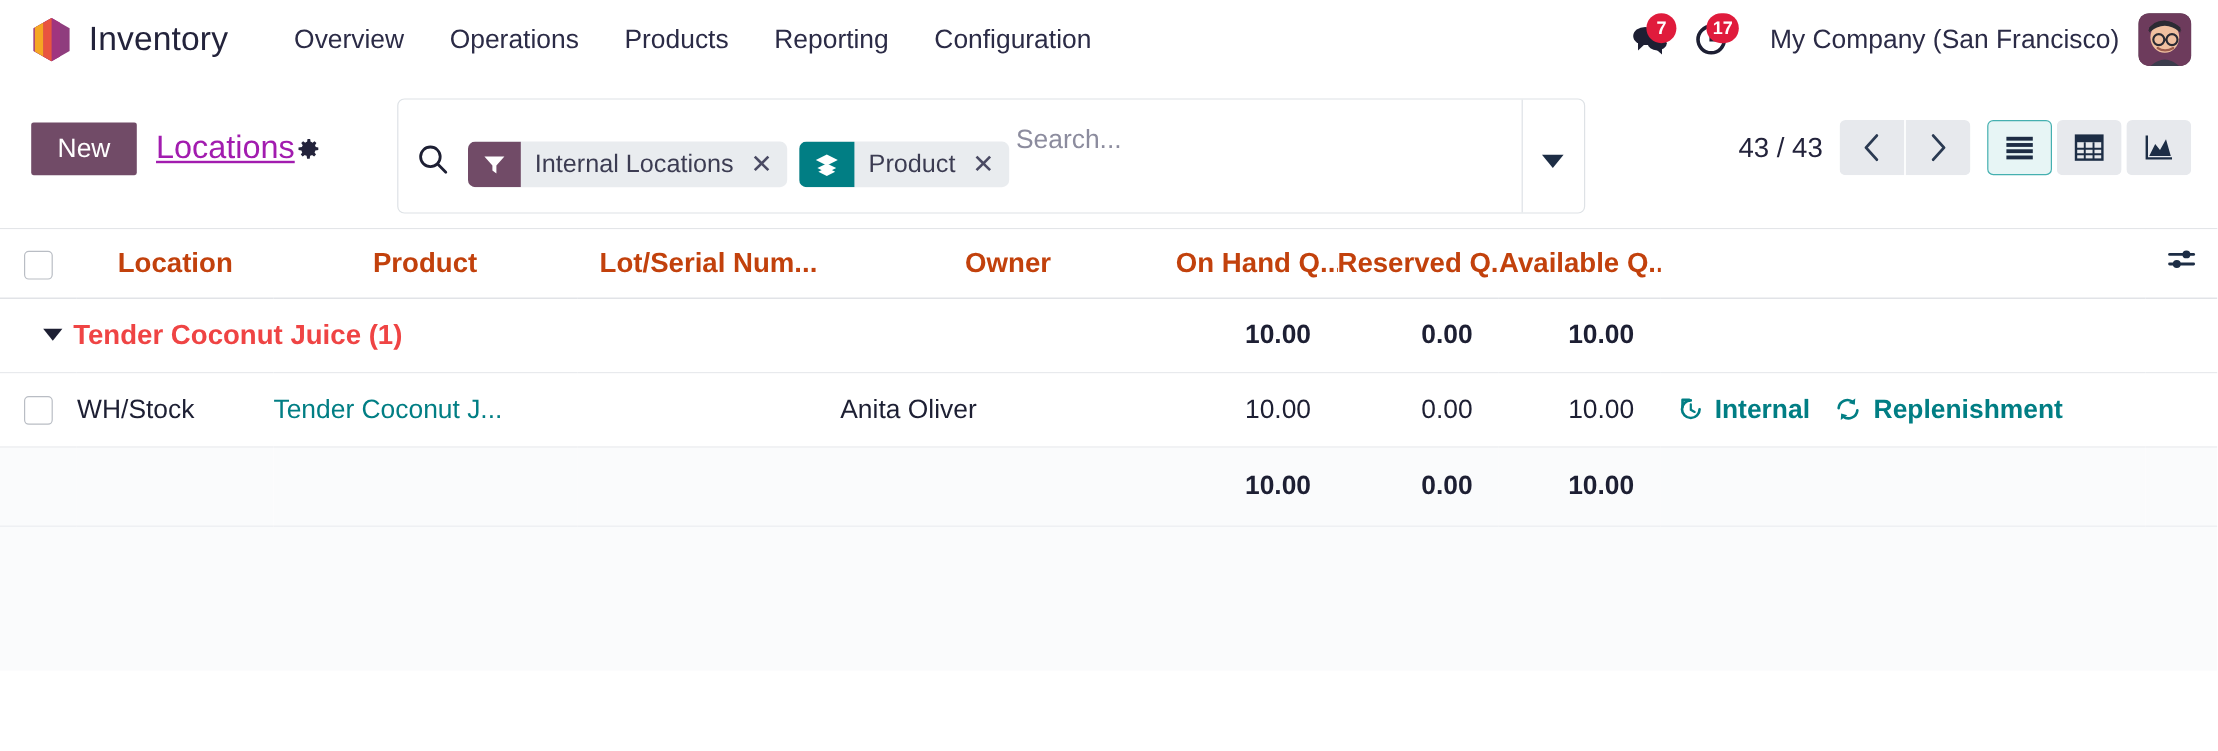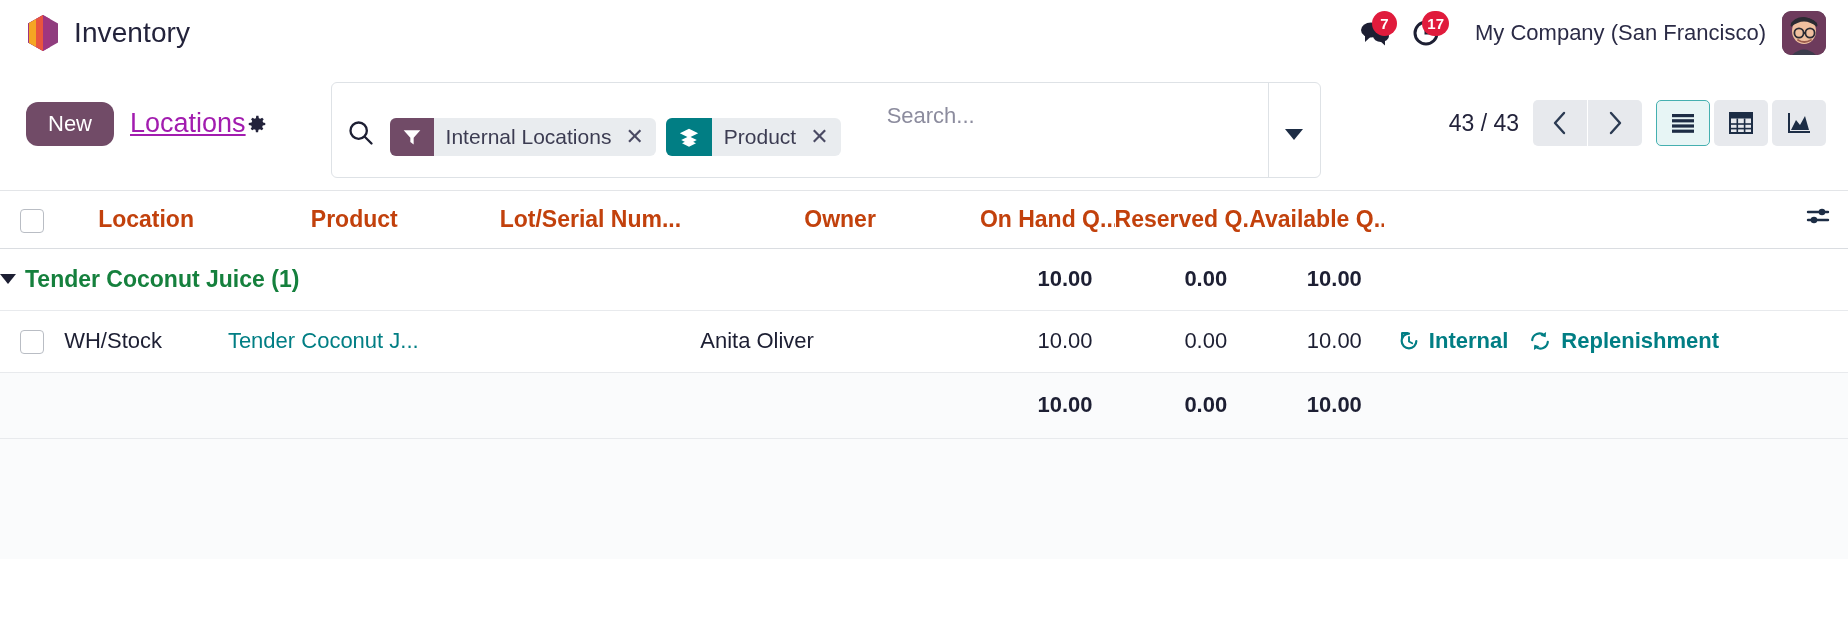--- a/index.html
+++ b/index.html
@@ -102,21 +102,21 @@
     display: flex;
     align-items: center;
     gap: 16px;
     padding-top: 28px;
     flex: 0 0 auto;
   }
   .btn-new {
     background: #714b67;
     color: #ffffff;
     border: none;
-    border-radius: 12px;
+    border-radius: 2px;
     font-size: 22px;
     font-family: "Liberation Sans", sans-serif;
     padding: 9px 22px;
     cursor: pointer;
     line-height: 1.18;
   }
   .breadcrumb-title {
     font-size: 27px;
     color: #a21caf;
     display: flex;
@@ -191,21 +191,20 @@
     padding: 0 12px 0 6px;
     color: #4a4a63;
     cursor: pointer;
     font-size: 22px;
   }
   .search-input-line {
     font-size: 22px;
     color: #8c8c9e;
     padding: 6px 0 0 2px;
     white-space: nowrap;
-    margin-left: 40px;
   }
   .search-input-line input {
     border: none;
     outline: none;
     font-size: 22px;
     font-family: "Liberation Sans", sans-serif;
     color: #3c3c52;
     width: 100%;
     background: transparent;
   }
@@ -298,24 +297,25 @@
     display: inline-block;
     vertical-align: middle;
     cursor: pointer;
   }
 
   .group-row { height: 62px; background: #ffffff; }
   .group-row td { border-bottom: 1px solid #e8eaed; }
   .group-title {
     font-weight: 700;
     font-size: 23px;
-    color: #15803d;
+    color: #ef4444;
     display: flex;
     align-items: center;
     gap: 9px;
+    padding-left: 36px;
   }
   .caret {
     width: 0; height: 0;
     border-left: 8px solid transparent;
     border-right: 8px solid transparent;
     border-top: 10px solid #1d1f33;
     cursor: pointer;
   }
   .group-row .col-num, .data-row .col-num, .footer-row .col-num {
     padding-right: 22px;
@@ -368,20 +368,27 @@
 <div class="navbar">
   <div class="brand-logo">
     <svg width="34" height="38" viewBox="0 0 34 38" aria-hidden="true">
       <polygon points="17,1 32,9.5 32,28.5 17,37 2,28.5 2,9.5" fill="#8f3d7e"></polygon>
       <polygon points="17,1 24,5 24,33 17,37 2,28.5 2,9.5" fill="#a0357f"></polygon>
       <polygon points="10,5 17,1 17,37 10,33" fill="#e9543f"></polygon>
       <polygon points="3,9 10,5 10,33 3,29" fill="#f5a623"></polygon>
     </svg>
   </div>
   <div class="app-name">Inventory</div>
+  <div class="menu-items">
+    <div class="menu-item">Overview</div>
+    <div class="menu-item">Operations</div>
+    <div class="menu-item">Products</div>
+    <div class="menu-item">Reporting</div>
+    <div class="menu-item">Configuration</div>
+  </div>
 
   <div class="nav-right">
     <div class="nav-icon-wrap">
       <svg width="30" height="26" viewBox="0 0 30 26" aria-hidden="true">
         <ellipse cx="11" cy="10" rx="10" ry="7.6" fill="#1d1f33"></ellipse>
         <polygon points="5,15 5,22 11,16.5" fill="#1d1f33"></polygon>
         <ellipse cx="21" cy="16" rx="8" ry="6" fill="#1d1f33"></ellipse>
         <polygon points="25,20 25,25.5 20,21" fill="#1d1f33"></polygon>
       </svg>
       <span class="nav-badge">7</span>

